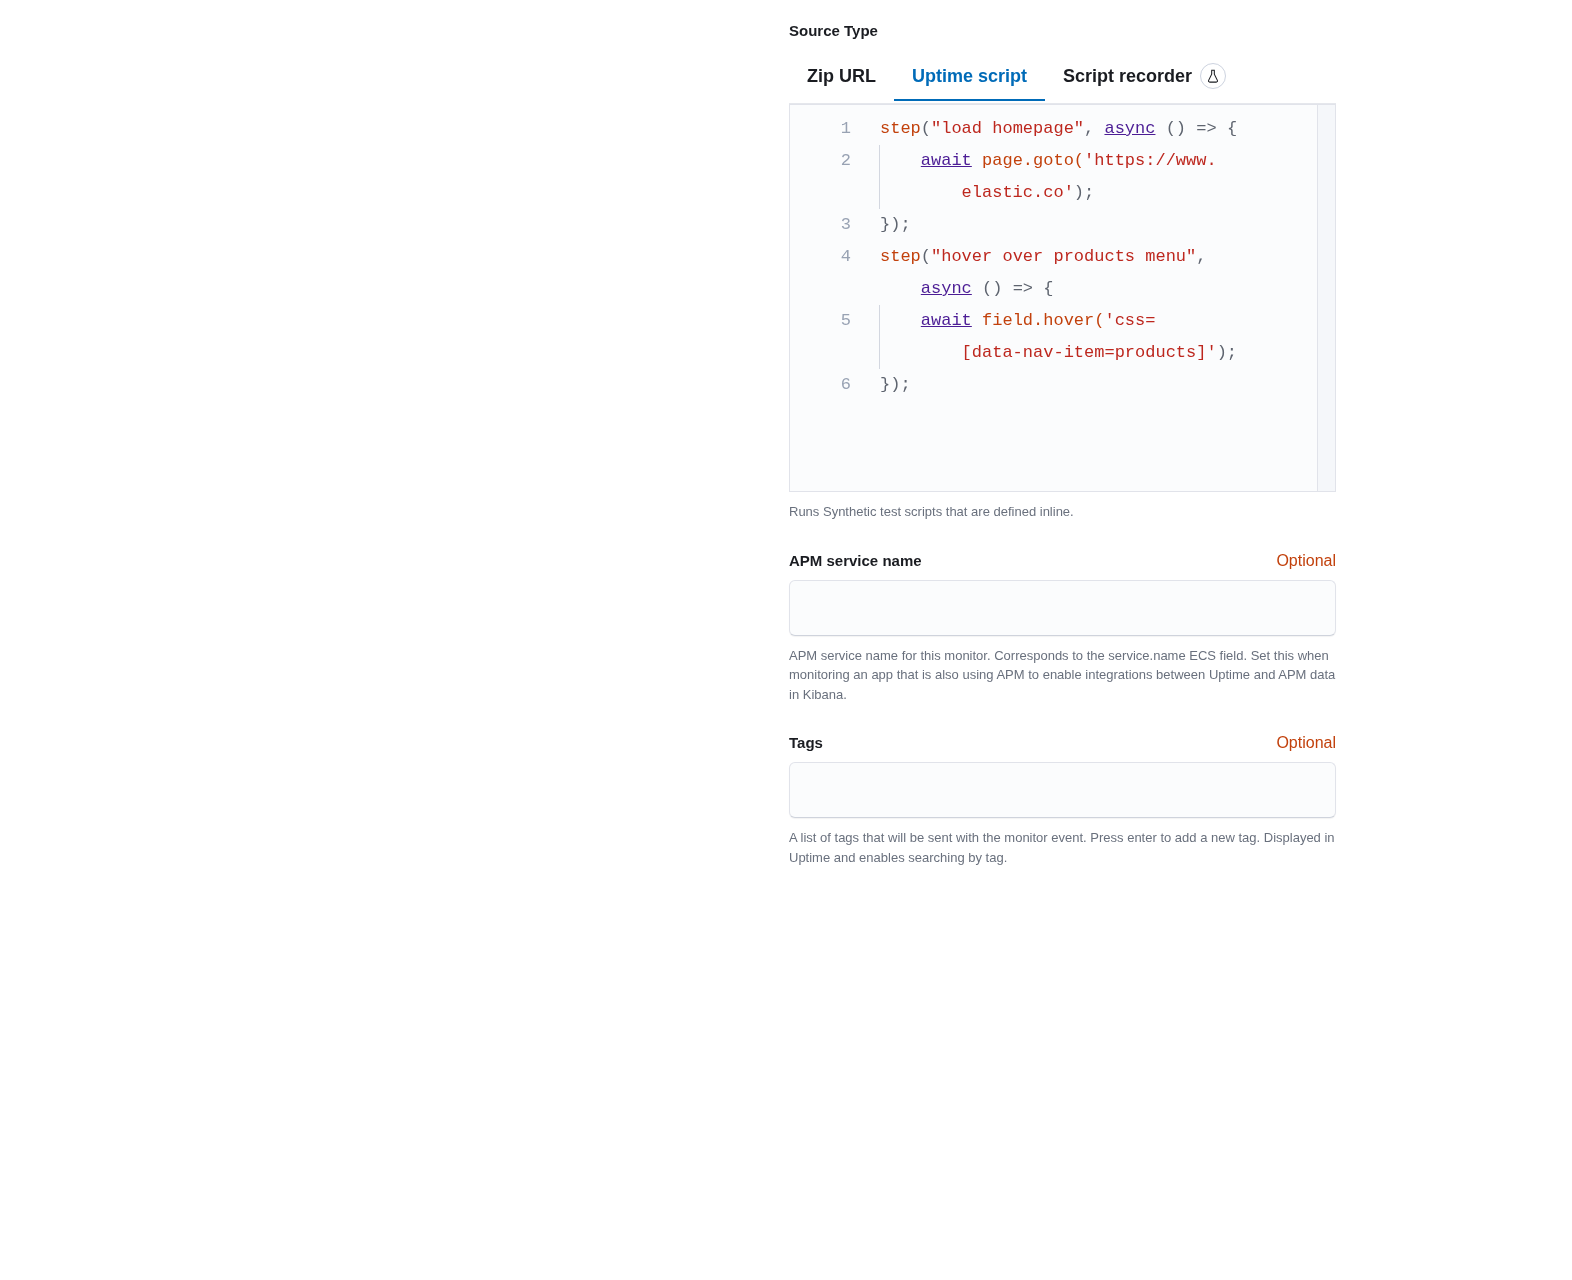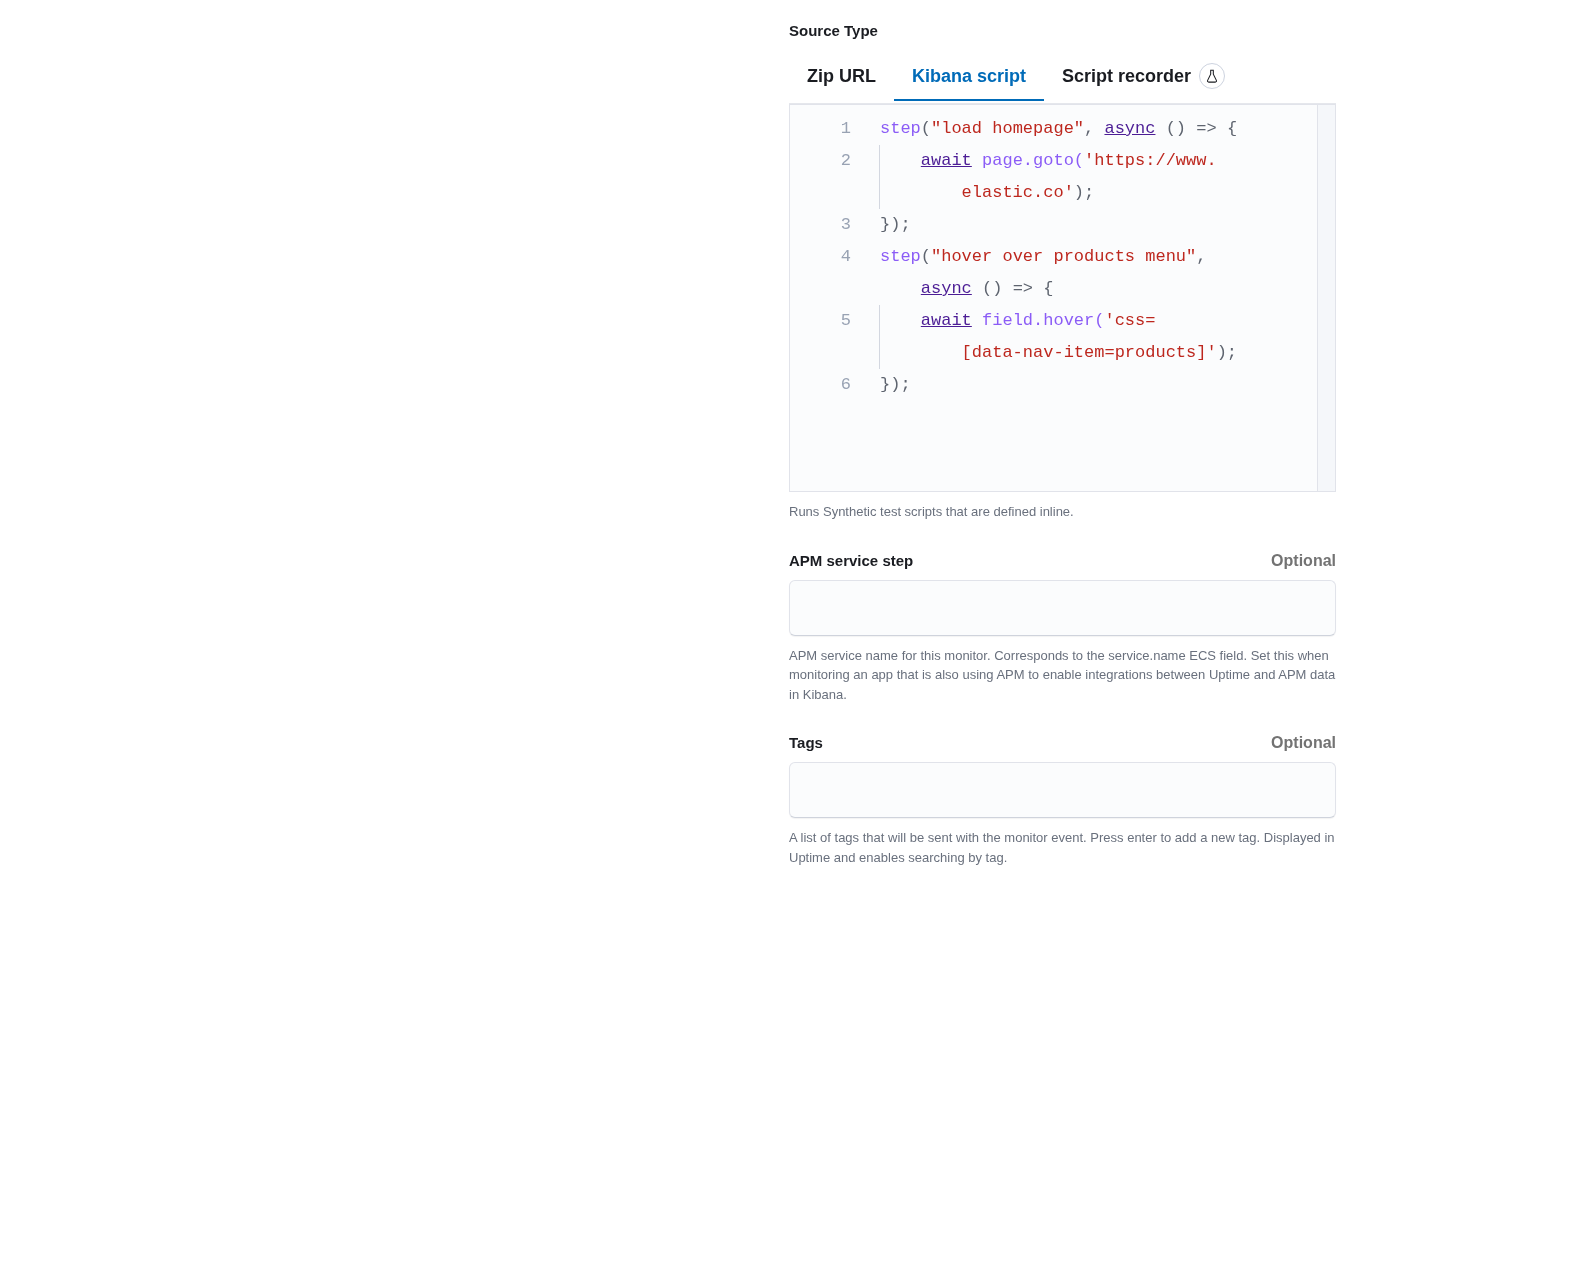--- a/index.html
+++ b/index.html
@@ -97,21 +97,21 @@
       white-space: pre;
       position: relative;
       overflow: hidden;
     }
     .code-line {
       color: #1a1c21;
       position: relative;
     }
     .tok-str { color: #bd271e; }
     .tok-kw  { color: #4c1d95; text-decoration: underline; }
-    .tok-fn  { color: #8b5cf6; }
+    .tok-fn  { color: #c2410c; }
     .tok-pun { color: #5e646f; }
     .indent-guide {
       border-left: 1px solid #d3d7e0;
       display: inline-block;
     }
     .scroll-track {
       width: 18px;
       background: #f5f7fa;
       border-left: 1px solid #e1e3ea;
     }
@@ -127,23 +127,23 @@
     .field-label-row {
       display: flex;
       justify-content: space-between;
       align-items: baseline;
       margin-bottom: 10px;
     }
     .field-label-row .field-label {
       margin-bottom: 0;
     }
     .optional-tag {
-      color: #737373;
+      color: #c2410c;
       font-size: 16px;
-      font-weight: 700;
+      font-weight: 400;
     }
     .text-input {
       width: 100%;
       height: 56px;
       background: #fbfcfd;
       border: 1px solid #e1e3ea;
       border-bottom: 1px solid #cfd3dc;
       border-radius: 6px;
       box-shadow: 0 1px 1px rgba(0,0,0,0.05), inset 0 0 0 0 transparent;
       font-size: 15px;
@@ -162,21 +162,21 @@
   <div class="main">
 
     <div class="section-top">
       <div class="field-label">Source Type</div>
 
       <div class="tabs" id="tabs-row">
           <div class="tab">
             <span>Zip URL</span>
           </div>
           <div class="tab active">
-            <span>Kibana script</span>
+            <span>Uptime script</span>
           </div>
           <div class="tab">
             <span>Script recorder</span>
             <span class="beaker-badge">
               <svg viewBox="0 0 16 16" fill="none" stroke="#1a1c21" stroke-width="1.2">
                 <path d="M6 1.5h4M6.5 1.5v4.5L3 13c-.5 1 .2 2 1.3 2h7.4c1.1 0 1.8-1 1.3-2L9.5 6V1.5"></path>
               </svg>
             </span>
           </div>
         </div>
@@ -195,21 +195,21 @@
     </span><span class="tok-kw">async</span><span class="tok-pun"> () </span><span class="tok-pun">=&gt;</span><span class="tok-pun"> {</span></div><div class="code-line"><span class="indent-guide" style="height:64px;position:absolute;margin-left:-1px;"></span>    <span class="tok-kw">await</span><span class="tok-fn"> field.hover(</span><span class="tok-str">'css=
         [data-nav-item=products]'</span><span class="tok-pun">);</span></div><div class="code-line"><span class="tok-pun">});</span></div></div>
         <div class="scroll-track"></div>
       </div>
 
       <div class="helper-text">Runs Synthetic test scripts that are defined inline.</div>
     </div>
 
     <div class="field-group">
       <div class="field-label-row">
-        <div class="field-label">APM service step</div>
+        <div class="field-label">APM service name</div>
         <div class="optional-tag">Optional</div>
       </div>
       <input type="text" class="text-input" value="" style="">
       <div class="helper-text">APM service name for this monitor. Corresponds to the service.name ECS field. Set this when monitoring an app that is also using APM to enable integrations between Uptime and APM data in Kibana.</div>
     </div>
 
     <div class="field-group">
       <div class="field-label-row">
         <div class="field-label">Tags</div>
         <div class="optional-tag">Optional</div>

